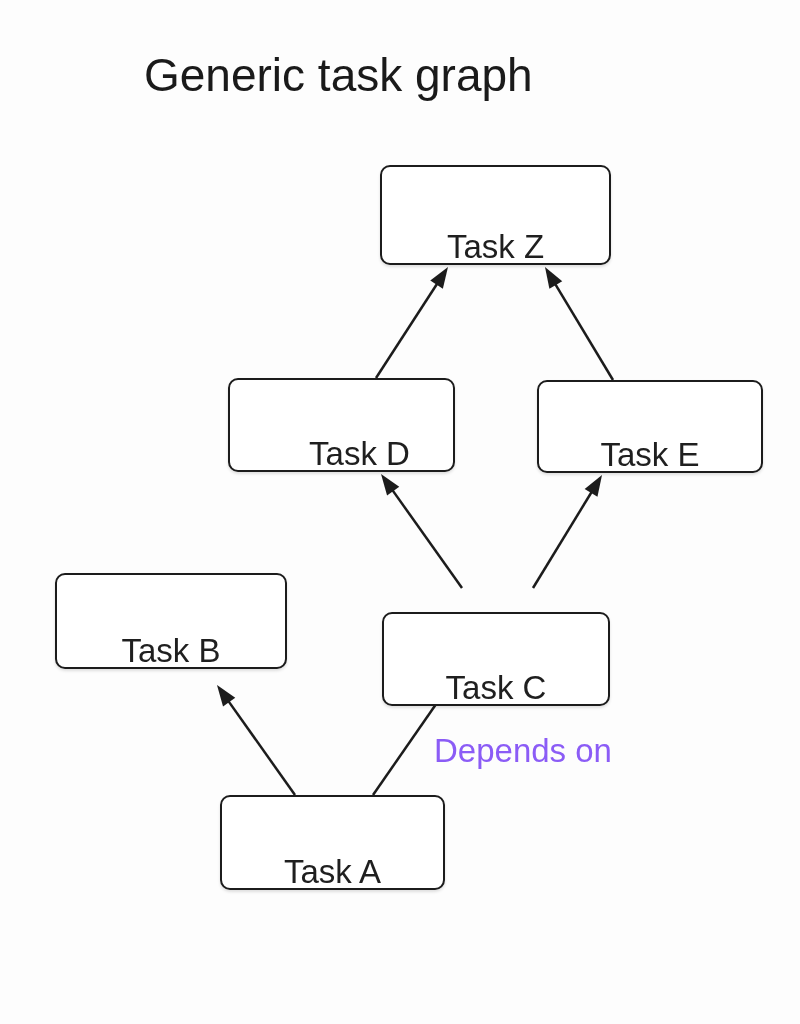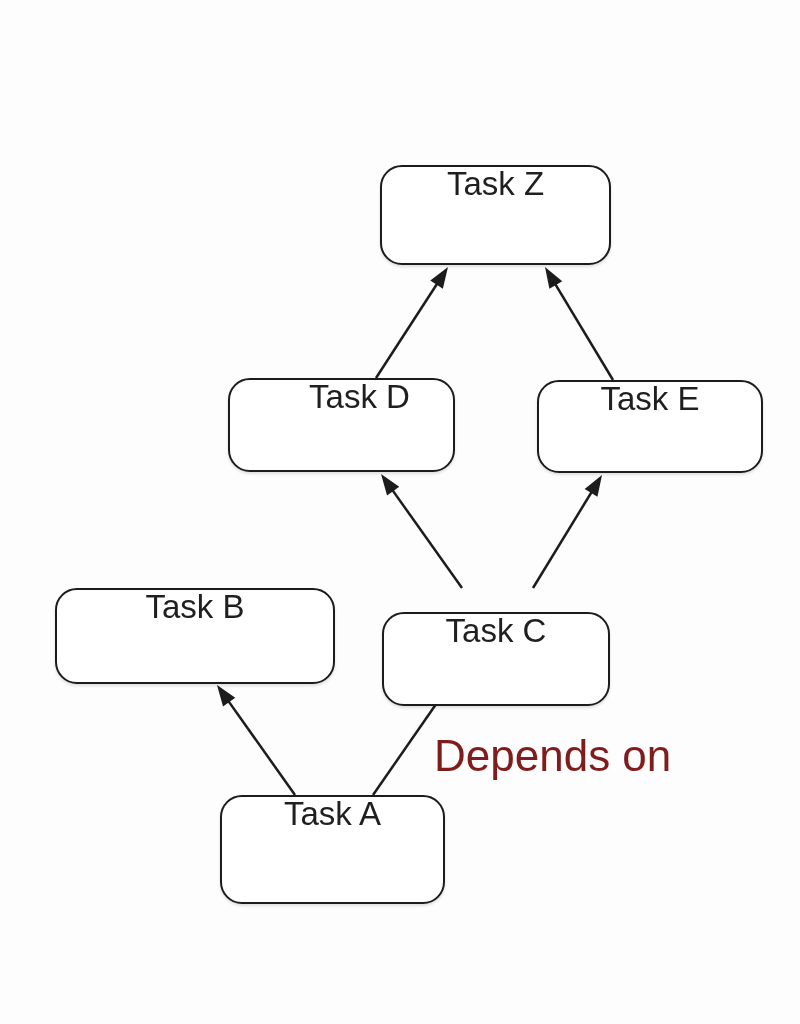--- a/index.html
+++ b/index.html
@@ -31,46 +31,47 @@
     left: 0;
     top: 0;
     width: 800px;
     height: 1024px;
   }
   .node {
     position: absolute;
     box-sizing: border-box;
     background: #ffffff;
     border: 2.5px solid #1c1c1c;
-    border-radius: 22px;
+    border-radius: 10px;
     display: flex;
-    align-items: flex-start;
+    align-items: flex-end;
     justify-content: center;
     box-shadow: 0 2px 3px rgba(0,0,0,0.12);
   }
   .node-label {
     font-size: 33px;
     line-height: 1;
     color: #1f1f1f;
     white-space: nowrap;
   }
   #edge-label {
     position: absolute;
     left: 434px;
     top: 734px;
-    font-size: 44px;
+    font-size: 33px;
     line-height: 1;
-    color: #7f1d1d;
+    color: #8b5cf6;
     white-space: nowrap;
   }
 </style>
 </head>
 <body>
 
 <div id="canvas">
+  <h1 id="diagram-title">Generic task graph</h1>
 
   <svg id="edges-layer" viewBox="0 0 800 1024" xmlns="http://www.w3.org/2000/svg">
       <line x1="295" y1="795" x2="226.83328921423484" y2="698.8674591482799" stroke="#1c1c1c" stroke-width="2.5"></line>
       <polygon points="217,685 235.26500100653124,697.7921748827715 223.02900764040191,706.4686065423906" fill="#1c1c1c"></polygon>
       <line x1="373" y1="795" x2="440.31034727851335" y2="697.9682006764289" stroke="#1c1c1c" stroke-width="2.5"></line>
       <polygon points="450,684 444.19287046599976,705.5296829185974 431.86798751620967,696.979989340815" fill="#1c1c1c"></polygon>
       <line x1="462" y1="588" x2="390.8465212472163" y2="487.85806694052667" stroke="#1c1c1c" stroke-width="2.5"></line>
       <polygon points="381,474 399.27720283797015,486.7747350821728 387.049496713976,495.4628420650107" fill="#1c1c1c"></polygon>
       <line x1="533" y1="588" x2="593.1405440308982" y2="489.5089641233117" stroke="#1c1c1c" stroke-width="2.5"></line>
       <polygon points="602,475 597.4569797396294,496.83142155045937 584.6549525720014,489.01425451889895" fill="#1c1c1c"></polygon>
@@ -83,25 +84,25 @@
   <div id="nodes-layer">
       <div class="node" style="left: 380px; top: 165px; width: 231px; height: 100px;">
         <span class="node-label">Task Z</span>
       </div>
       <div class="node" style="left: 228px; top: 378px; width: 227px; height: 94px; padding-left: 36px;">
         <span class="node-label">Task D</span>
       </div>
       <div class="node" style="left: 537px; top: 380px; width: 226px; height: 93px;">
         <span class="node-label">Task E</span>
       </div>
-      <div class="node" style="left: 55px; top: 588px; width: 280px; height: 96px;">
+      <div class="node" style="left: 55px; top: 573px; width: 232px; height: 96px;">
         <span class="node-label">Task B</span>
       </div>
       <div class="node" style="left: 382px; top: 588px; width: 228px; height: 94px; margin-top: 24px;">
         <span class="node-label">Task C</span>
       </div>
-      <div class="node" style="left: 220px; top: 795px; width: 225px; height: 109px;">
+      <div class="node" style="left: 220px; top: 795px; width: 225px; height: 95px;">
         <span class="node-label">Task A</span>
       </div>
     </div>
 
   <div id="edge-label">Depends on</div>
 </div>
 
 </body></html>

